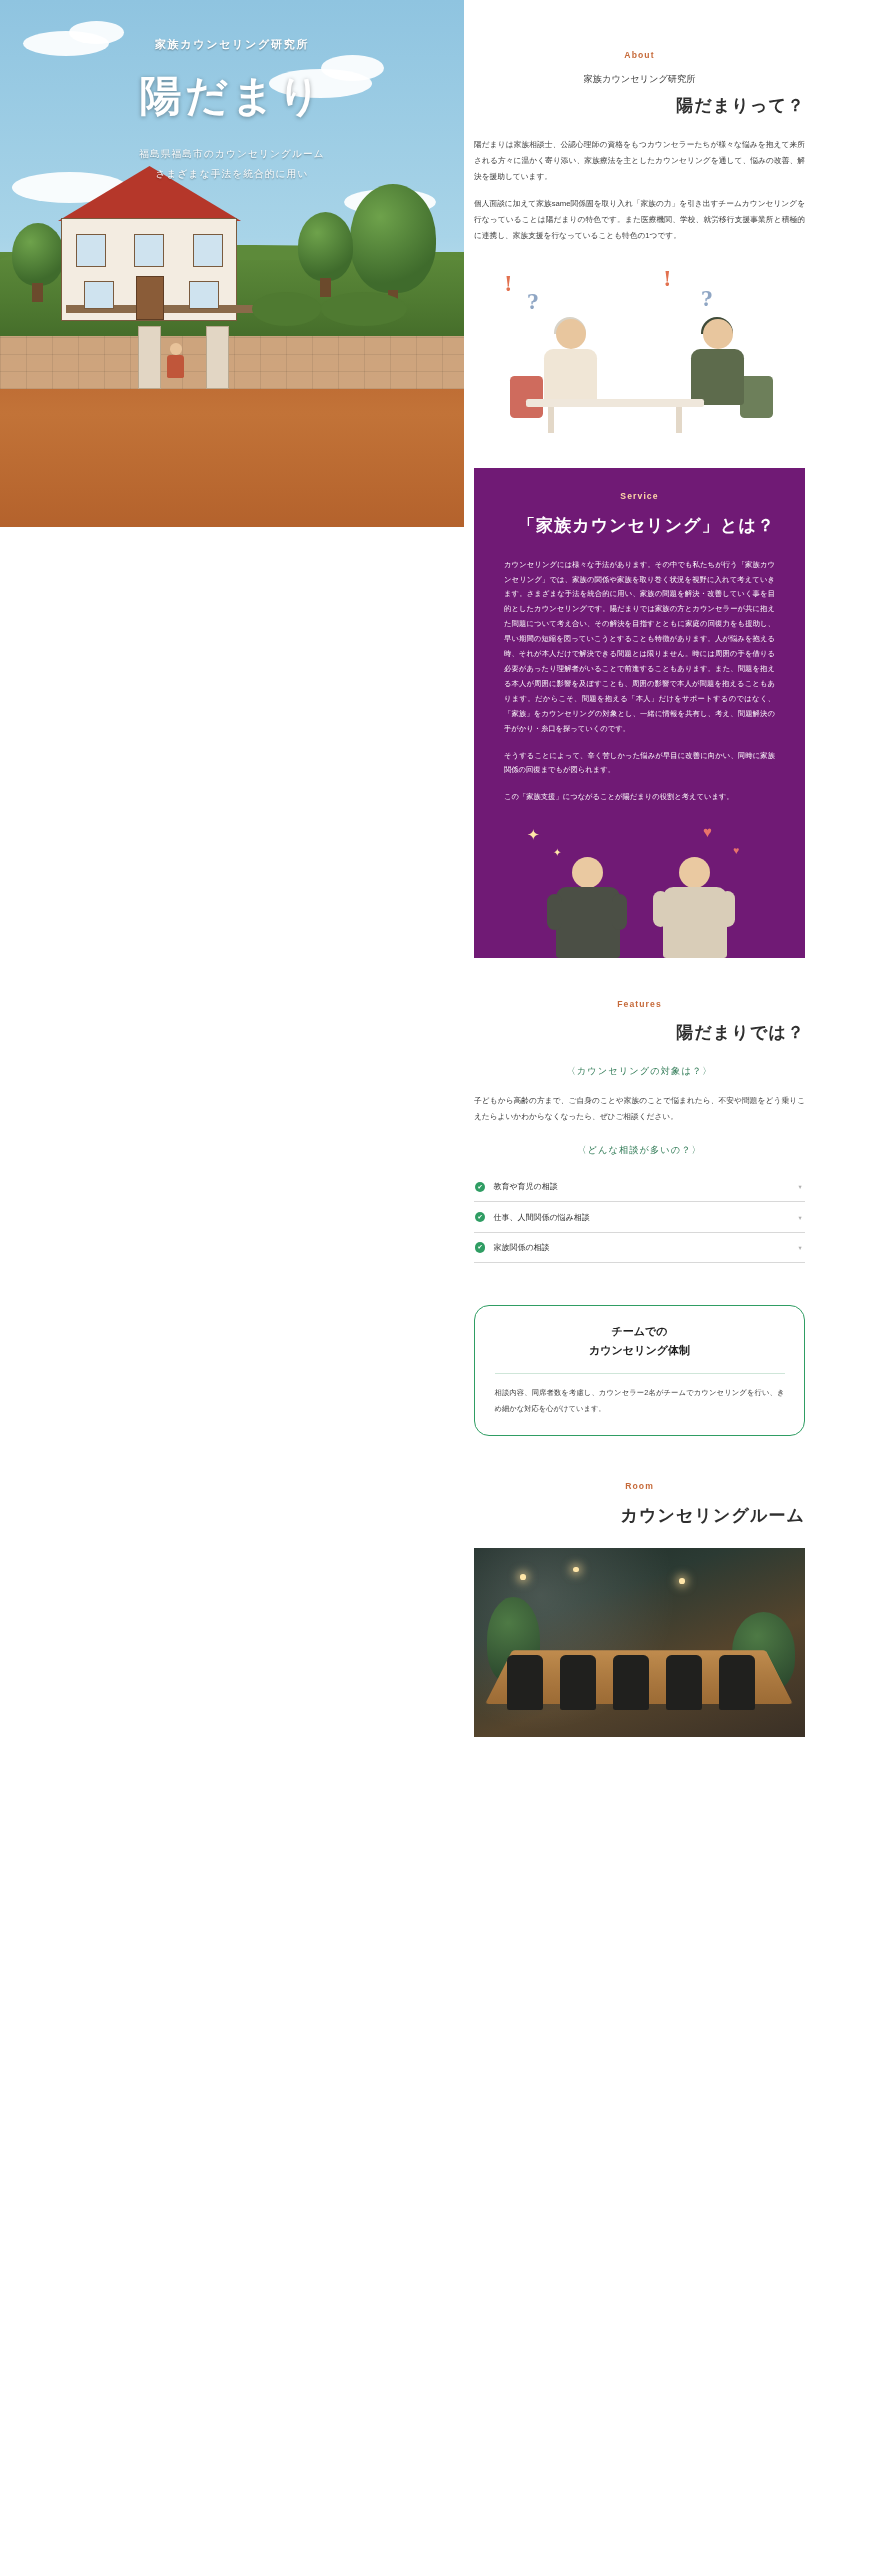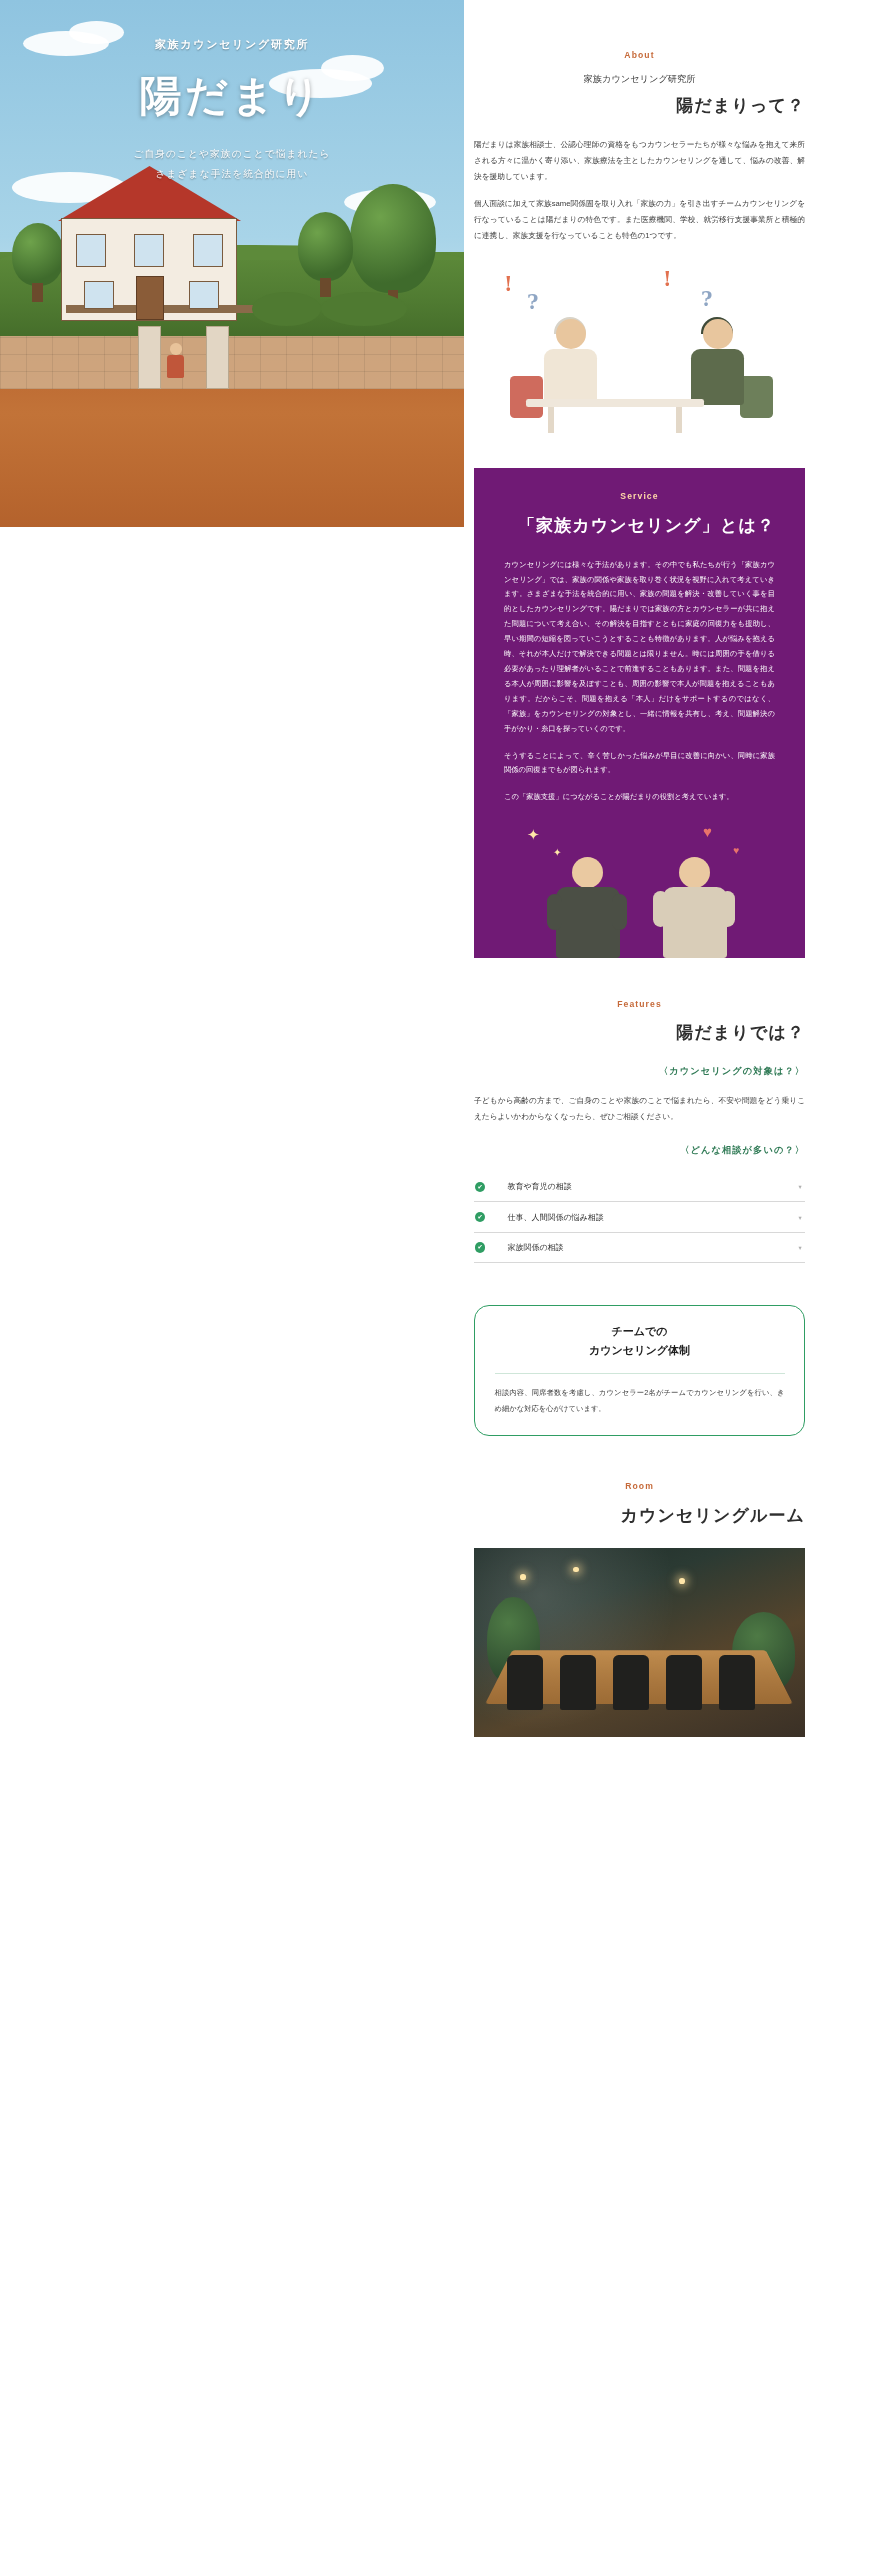--- a/index.html
+++ b/index.html
@@ -179,26 +179,26 @@
   .sf { position:absolute; bottom:0; width:86px; height:109px; }
   .sf .head { position:absolute; left:27.5px; top:8px; width:31px; height:31px; border-radius:50%; background:#eac9a1; }
   .sf .torso { position:absolute; left:11.5px; top:38px; width:64px; height:71px; border-radius:10.3px 10.3px 3.4px 3.4px; }
   .sf .arm { position:absolute; width:15px; height:36px; border-radius:7.4px; }
   .spark { position:absolute; color:#ffe7a8; font-size:15px; }
   .heart { position:absolute; color:#e8736b; font-size:15px; }
 
   
   .features { padding-top:41px; }
   .feat-sub {
-    text-align:right; color:#2f7a55; font-size:9.2px; font-weight:700;
+    text-align:center; color:#2f7a55; font-size:9.2px; font-weight:400;
     letter-spacing:1.1px; margin:19.5px 0 15px;
   }
   .accordion { margin-top:5.7px; }
   .acc-row {
-    display:flex; align-items:center; gap:22px;
+    display:flex; align-items:center; gap:8px;
     border-bottom:0.6px solid #d8d8d8;
     padding:9.2px 3.4px 9.2px 1.1px;
   }
   .acc-check {
     width:10.3px; height:10.3px; border-radius:50%; background:#2f9d63;
     color:#fff; font-size:6.3px; line-height:10.3px; text-align:center; flex:0 0 auto;
   }
   .acc-label { flex:1; font-size:8px; color:#2f2f2f; }
   .acc-caret { color:#b0b0b0; font-size:6.3px; }
 
@@ -251,21 +251,21 @@
   <div class="sky-cloud" style="left:69px; top:20.6px;  width:55px;  height:23px;"></div>
   <div class="sky-cloud" style="left:269px; top:69px; width:103px; height:29px;"></div>
   <div class="sky-cloud" style="left:321px; top:55px;  width:63px; height:26px;"></div>
   <div class="sky-cloud" style="left:11.5px;  top:172px; width:115px; height:31px;"></div>
   <div class="sky-cloud" style="left:344px; top:189px; width:92px; height:26px;"></div>
 
   <div class="hero-text">
     <div class="hero-sub">家族カウンセリング研究所</div>
     <div class="hero-title">陽だまり</div>
     <div class="hero-lines">
-      <span class="hero-line">ご自身のことや家族のことで悩まれたら</span>
+      <span class="hero-line">福島県福島市のカウンセリングルーム</span>
       <span class="hero-line">さまざまな手法を統合的に用い</span>
     </div>
   </div>
 
   <div class="hero-ground"></div>
   <div class="hero-grass"></div>
   <div class="hero-stonewall"></div>
 
   <div class="tree" style="left:350px; bottom:234px; width:86px; height:109px;"></div>
   <div class="tree" style="left:298px; bottom:246px; width:55px;  height:69px;"></div>

